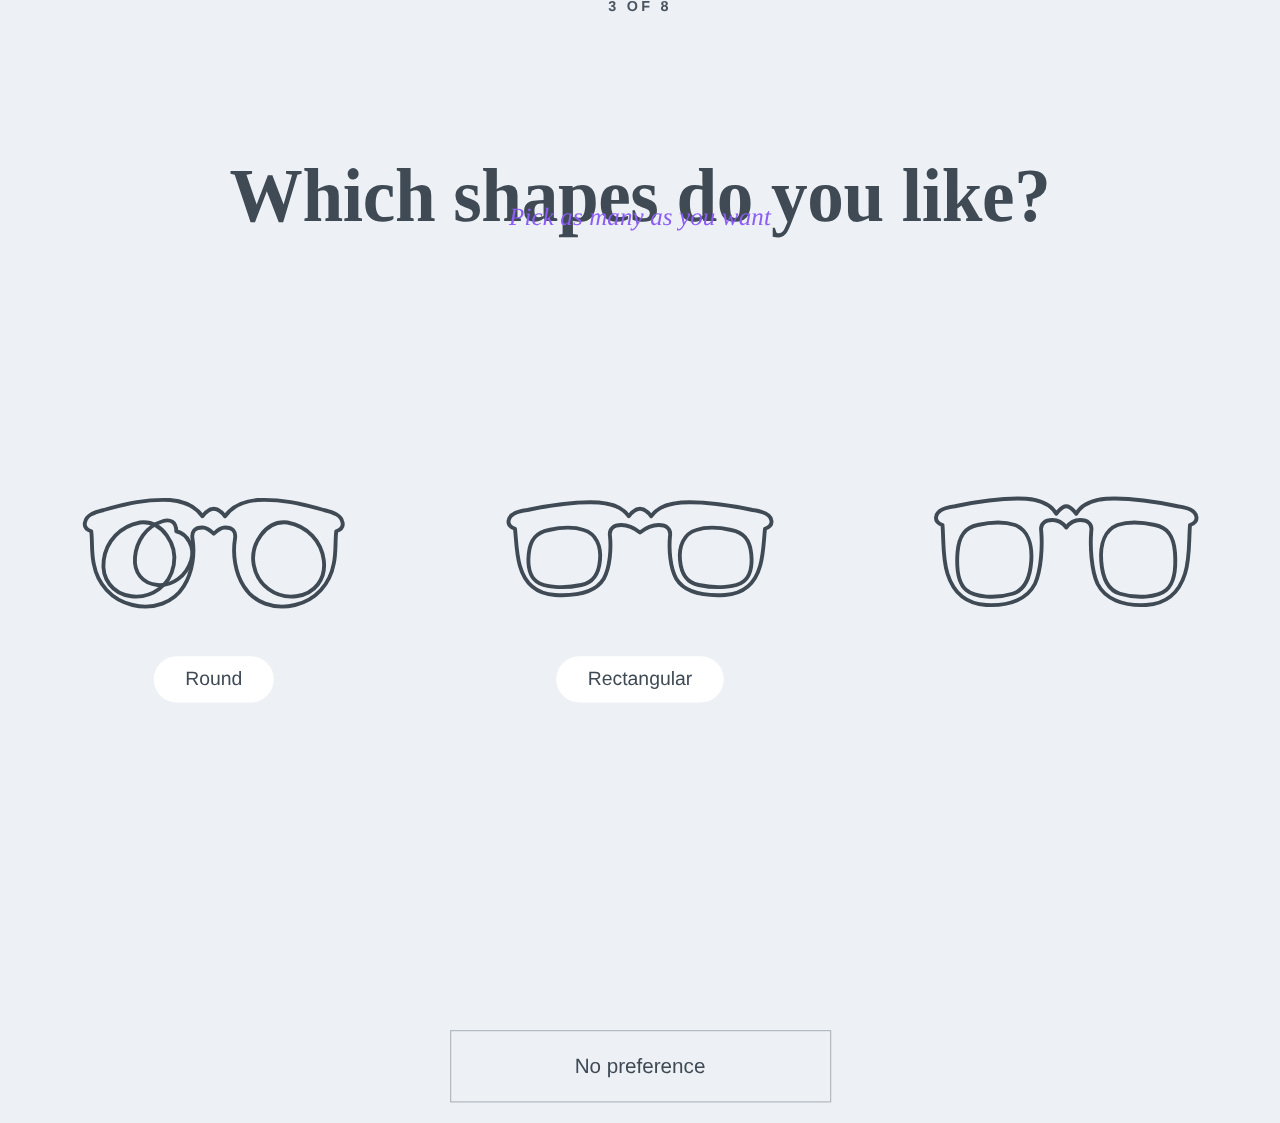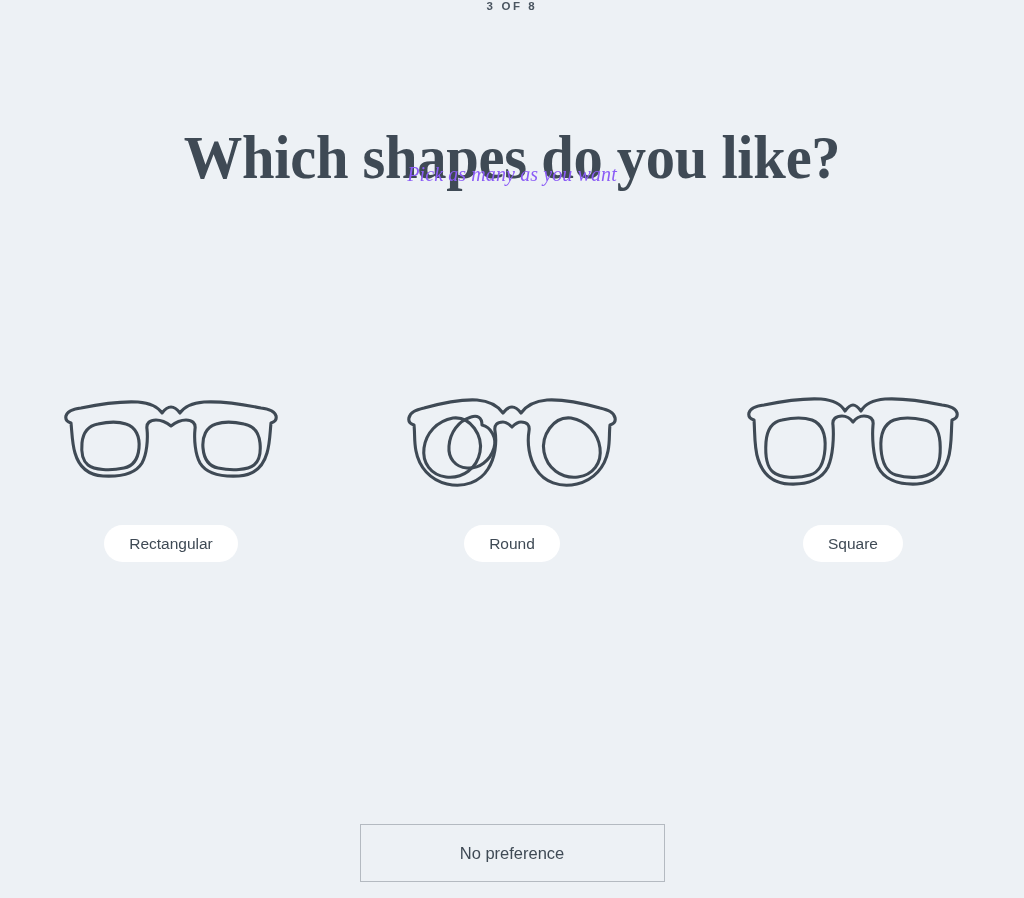--- a/index.html
+++ b/index.html
@@ -138,42 +138,20 @@
 
 <div class="page">
 
   <div class="step-indicator">3 OF 8</div>
 
   <h1 class="headline">Which shapes do you like?</h1>
 
   <div class="subtitle">Pick as many as you want</div>
 
   <div class="options-row">
-
-    <div class="option">
-      <svg class="option-art" viewBox="0 0 230 120">
-        <g fill="none" stroke="#3f4a55" stroke-width="3.1" stroke-linecap="round" stroke-linejoin="round">
-          <path d="M10 31 C11 26 17 24 25 23 C44 19 63 16 82 17 C94 18 102 22 106 28
-                   C109 24 112 22 115 22 C118 22 121 24 124 28
-                   C128 22 136 18 148 17 C167 16 186 19 205 23 C213 24 219 26 220 31
-                   C221 35 218 37 215 38 C214 47 214 58 211 68
-                   C207 82 198 90 183 91 C164 92 150 88 144 78
-                   C139 69 138 54 139 44 C140 38 136 35 130 35
-                   C125 35 120 37 115 41 C110 37 105 35 100 35
-                   C94 35 90 38 91 44 C92 54 91 69 86 78
-                   C80 88 66 92 47 91 C32 90 23 82 19 68
-                   C16 58 16 47 15 38 C12 37 9 35 10 31 Z"></path>
-          <path d="M42 39 C31 41 27 48 26 58 C25 68 27 76 32 80 C38 85 54 86 68 83
-                   C78 81 82 74 83 63 C84 52 80 42 70 39 C61 36 51 37 42 39 Z"></path>
-          <path d="M188 39 C199 41 203 48 204 58 C205 68 203 76 198 80 C192 85 176 86 162 83
-                   C152 81 148 74 147 63 C146 52 150 42 160 39 C169 36 179 37 188 39 Z"></path>
-        </g>
-      </svg>
-      <div class="option-pill">Rectangular</div>
-    </div>
 
     <div class="option">
       <svg class="option-art" viewBox="0 0 230 120">
         <g fill="none" stroke="#3f4a55" stroke-width="3.1" stroke-linecap="round" stroke-linejoin="round">
           <path d="M12 33 C13 27 19 25 27 23 C45 18 62 14 80 15 C92 16 101 21 106 28
                    C109 24 112 22 115 22 C118 22 121 24 124 28
                    C129 21 138 16 150 15 C168 14 185 18 203 23 C211 25 217 27 218 33
                    C219 37 216 39 213 40 C212 48 213 57 211 66
                    C208 82 197 95 180 99 C163 103 147 97 139 84
                    C132 73 130 58 132 46 C133 40 130 37 124 37
@@ -189,37 +167,58 @@
           <path d="M174 33 C190 36 201 48 203 63 C205 78 196 90 181 92 C164 94 150 83 147 67
                    C144 51 156 31 174 33 Z"></path>
         </g>
       </svg>
       <div class="option-pill">Round</div>
     </div>
 
     <div class="option">
       <svg class="option-art" viewBox="0 0 230 120">
         <g fill="none" stroke="#3f4a55" stroke-width="3.1" stroke-linecap="round" stroke-linejoin="round">
+          <path d="M10 31 C11 26 17 24 25 23 C44 19 63 16 82 17 C94 18 102 22 106 28
+                   C109 24 112 22 115 22 C118 22 121 24 124 28
+                   C128 22 136 18 148 17 C167 16 186 19 205 23 C213 24 219 26 220 31
+                   C221 35 218 37 215 38 C214 47 214 58 211 68
+                   C207 82 198 90 183 91 C164 92 150 88 144 78
+                   C139 69 138 54 139 44 C140 38 136 35 130 35
+                   C125 35 120 37 115 41 C110 37 105 35 100 35
+                   C94 35 90 38 91 44 C92 54 91 69 86 78
+                   C80 88 66 92 47 91 C32 90 23 82 19 68
+                   C16 58 16 47 15 38 C12 37 9 35 10 31 Z"></path>
+          <path d="M42 39 C31 41 27 48 26 58 C25 68 27 76 32 80 C38 85 54 86 68 83
+                   C78 81 82 74 83 63 C84 52 80 42 70 39 C61 36 51 37 42 39 Z"></path>
+          <path d="M188 39 C199 41 203 48 204 58 C205 68 203 76 198 80 C192 85 176 86 162 83
+                   C152 81 148 74 147 63 C146 52 150 42 160 39 C169 36 179 37 188 39 Z"></path>
+        </g>
+      </svg>
+      <div class="option-pill">Rectangular</div>
+    </div>
+
+    <div class="option">
+      <svg class="option-art" viewBox="0 0 230 120">
+        <g fill="none" stroke="#3f4a55" stroke-width="3.1" stroke-linecap="round" stroke-linejoin="round">
           <path d="M11 28 C12 23 18 21 26 20 C45 16 64 13 83 14 C95 15 103 19 107 26
                    C110 22 112 20 115 20 C118 20 120 22 123 26
                    C127 19 135 15 147 14 C166 13 185 16 204 20 C212 21 218 23 219 28
                    C220 32 217 34 214 35 C213 47 214 62 210 74
                    C205 90 195 98 179 99 C160 100 146 94 140 82
                    C135 71 134 52 135 40 C136 34 132 31 126 31
                    C122 31 118 33 115 37 C112 33 108 31 104 31
                    C98 31 94 34 95 40 C96 52 95 71 90 82
                    C84 94 70 100 51 99 C35 98 25 90 20 74
                    C16 62 17 47 16 35 C13 34 10 32 11 28 Z"></path>
           <path d="M44 35 C33 37 29 45 28 57 C27 71 29 82 35 87 C42 93 59 94 72 90
                    C82 87 86 78 87 64 C88 50 84 39 74 35 C65 32 53 33 44 35 Z"></path>
           <path d="M186 35 C197 37 201 45 202 57 C203 71 201 82 195 87 C188 93 171 94 158 90
                    C148 87 144 78 143 64 C142 50 146 39 156 35 C165 32 177 33 186 35 Z"></path>
         </g>
       </svg>
-      <div class="option-pill">Square</div>
     </div>
 
   </div>
 
   <div class="footer">
     <button class="no-pref-button">No preference</button>
   </div>
 
 </div>
 

